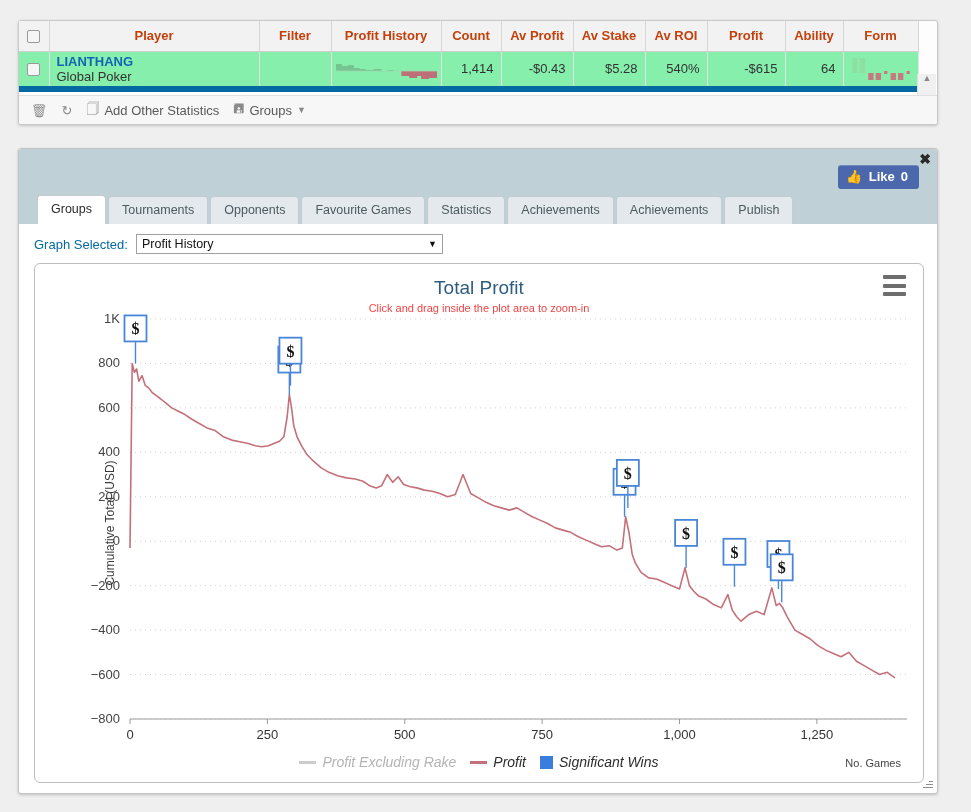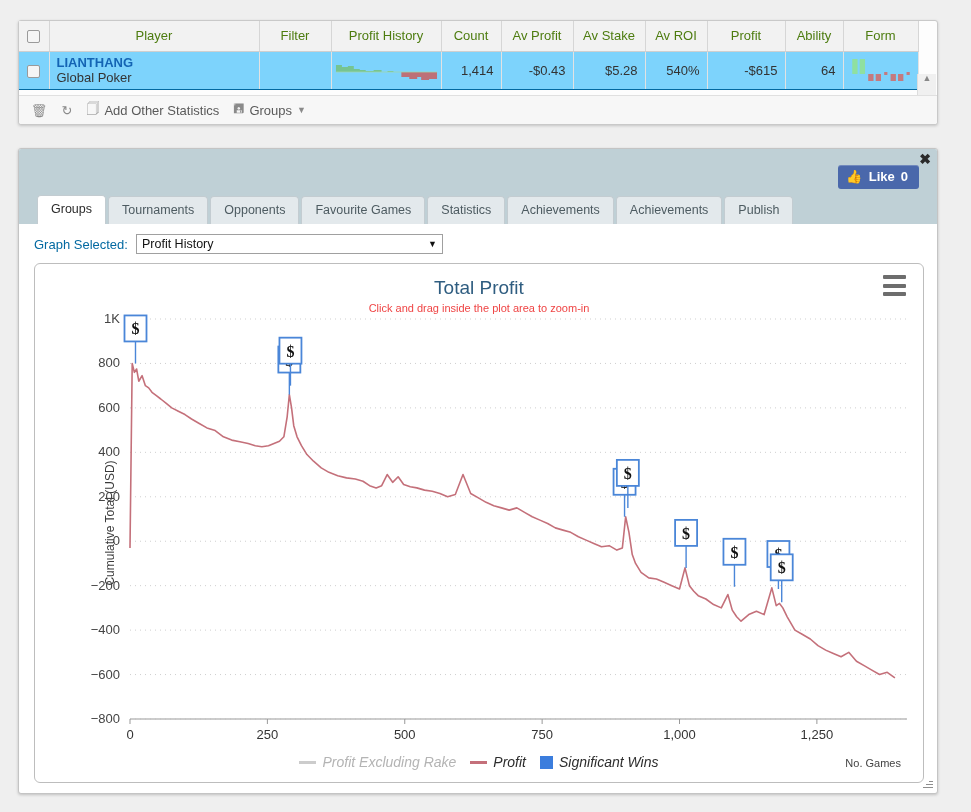--- a/index.html
+++ b/index.html
@@ -19,35 +19,35 @@
     background: #fdfdfd;
     border: 1px solid #c9c9c9;
     border-radius: 3px;
     box-shadow: 0 1px 3px rgba(0,0,0,.18);
   }
   table.grid { border-collapse: collapse; width: 899px; table-layout: fixed; }
   table.grid th {
     background: #f2f2f2;
     border-right: 1px solid #d6d6d6;
     border-bottom: 1px solid #cfcfcf;
-    font-weight: normal;
+    font-weight: bold;
     font-size: 13px;
-    color: #4d7c0f;
+    color: #c2410c;
     height: 30px;
     padding: 0 6px;
     text-align: center;
   }
   table.grid td {
     border-right: 1px solid #e2e2e2;
-    border-bottom: 1px solid #0369a1;
+    border-bottom: 6px solid #0369a1;
     height: 38px;
     font-size: 13px;
     color: #333;
     padding: 0 7px;
-    background: #7dd3fc;
+    background: #86efac;
     vertical-align: middle;
   }
   .cb-cell { width: 30px; text-align: center; }
   .chk {
     display: inline-block; width: 13px; height: 13px;
     border: 1px solid #9a9a9a; background: #f5f5f5; border-radius: 2px;
     vertical-align: middle;
   }
   .player-name { color: #1464b4; font-weight: bold; font-size: 13px; line-height: 15px; }
   .player-site { color: #333; font-size: 13px; line-height: 15px; }

